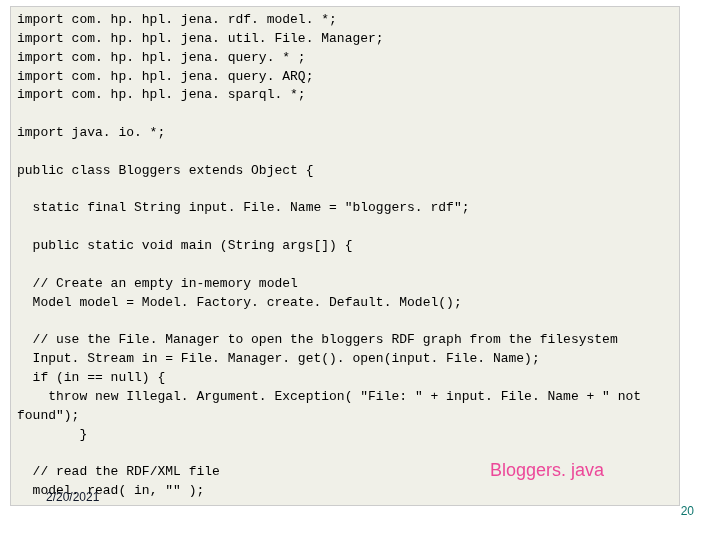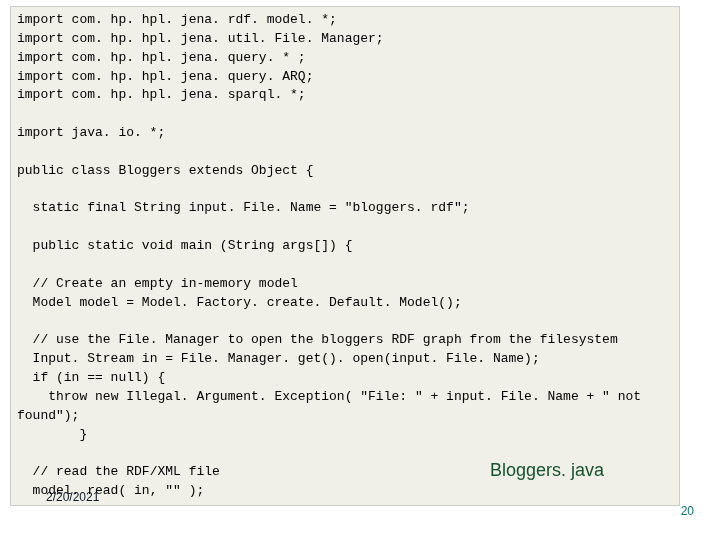--- a/index.html
+++ b/index.html
@@ -18,21 +18,21 @@
       font-size: 13px;
       line-height: 1.45;
       white-space: pre-wrap;
       color: #000000;
     }
     .caption {
       position: absolute;
       top: 460px; left: 490px;
       font-family: Arial, sans-serif;
       font-size: 18px;
-      color: #14532d;
+      color: #ec4899;
       font-weight: normal;
     }
     .date {
       position: absolute;
       bottom: 36px; left: 46px;
       font-size: 12px;
       color: #0f172a;
     }
     .pagenum {
       position: absolute;

